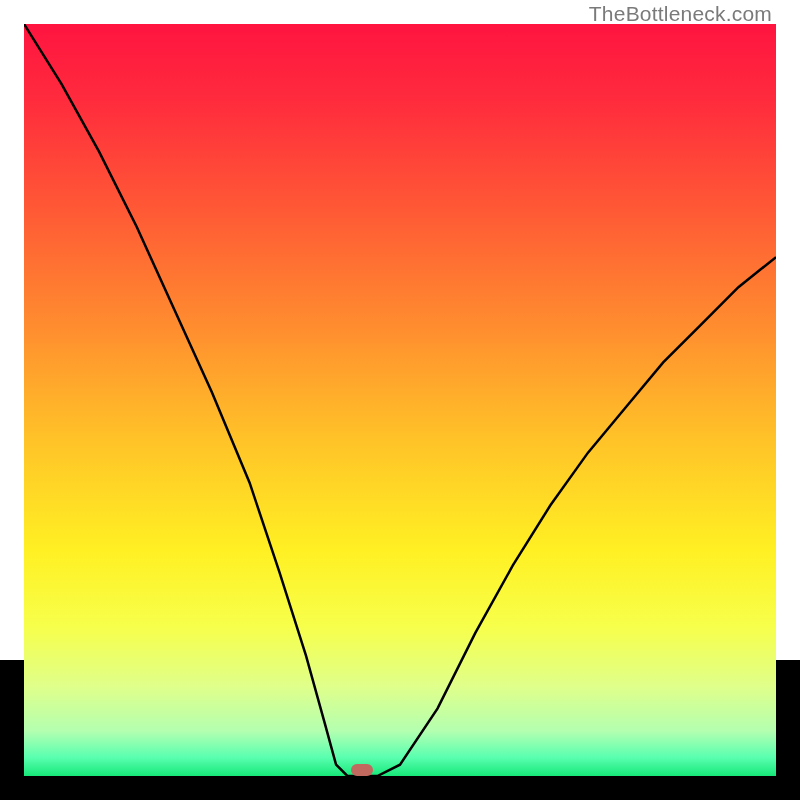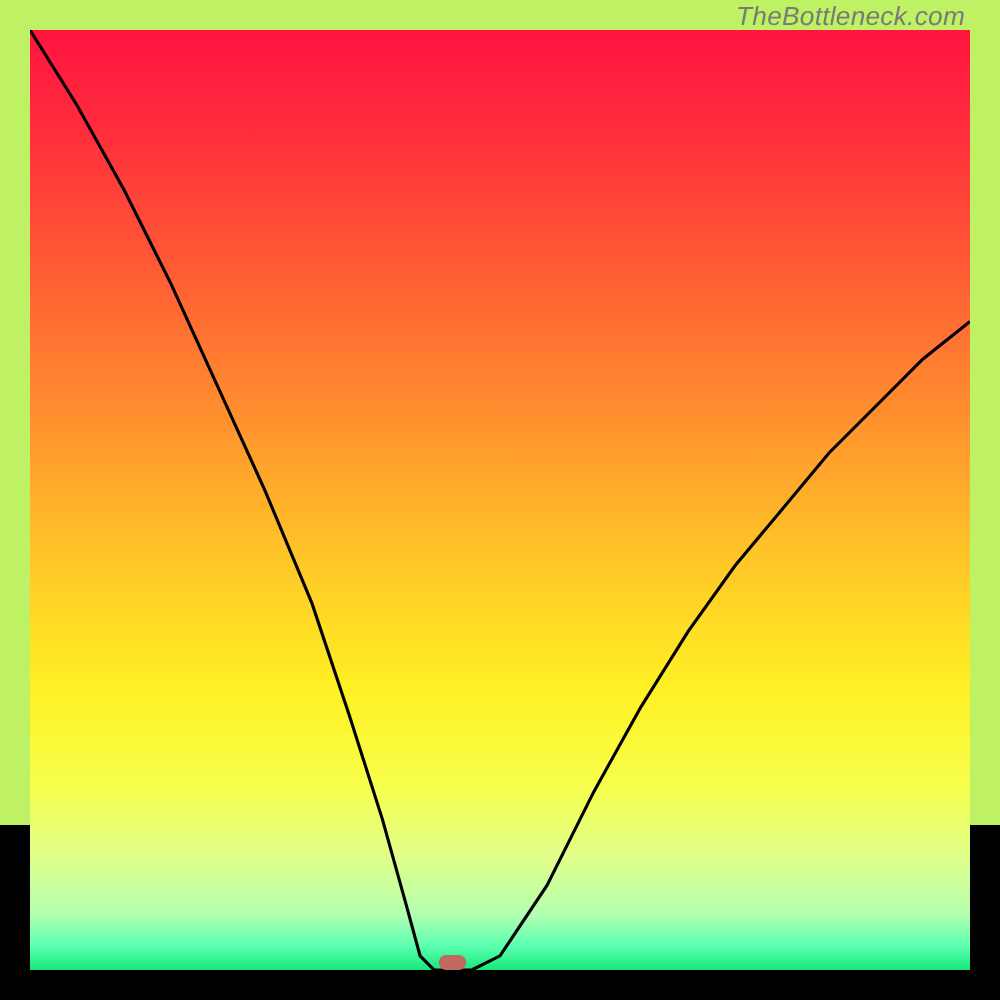--- a/index.html
+++ b/index.html
@@ -8,22 +8,21 @@
     width: 800px;
     height: 800px;
     background: #000;
     overflow: hidden;
     font-family: Arial, Helvetica, sans-serif;
   }
   .frame {
     position: absolute;
     top: 0; left: 0;
     width: 800px; height: 660px;
-    background: #bef264;
-    font-style: italic;
+    background: #ffffff;
   }
   .plot-area {
     position: absolute;
     top: 24px;
     left: 24px;
     width: 752px;
     height: 752px;
     overflow: hidden;
   }
   .gradient {

